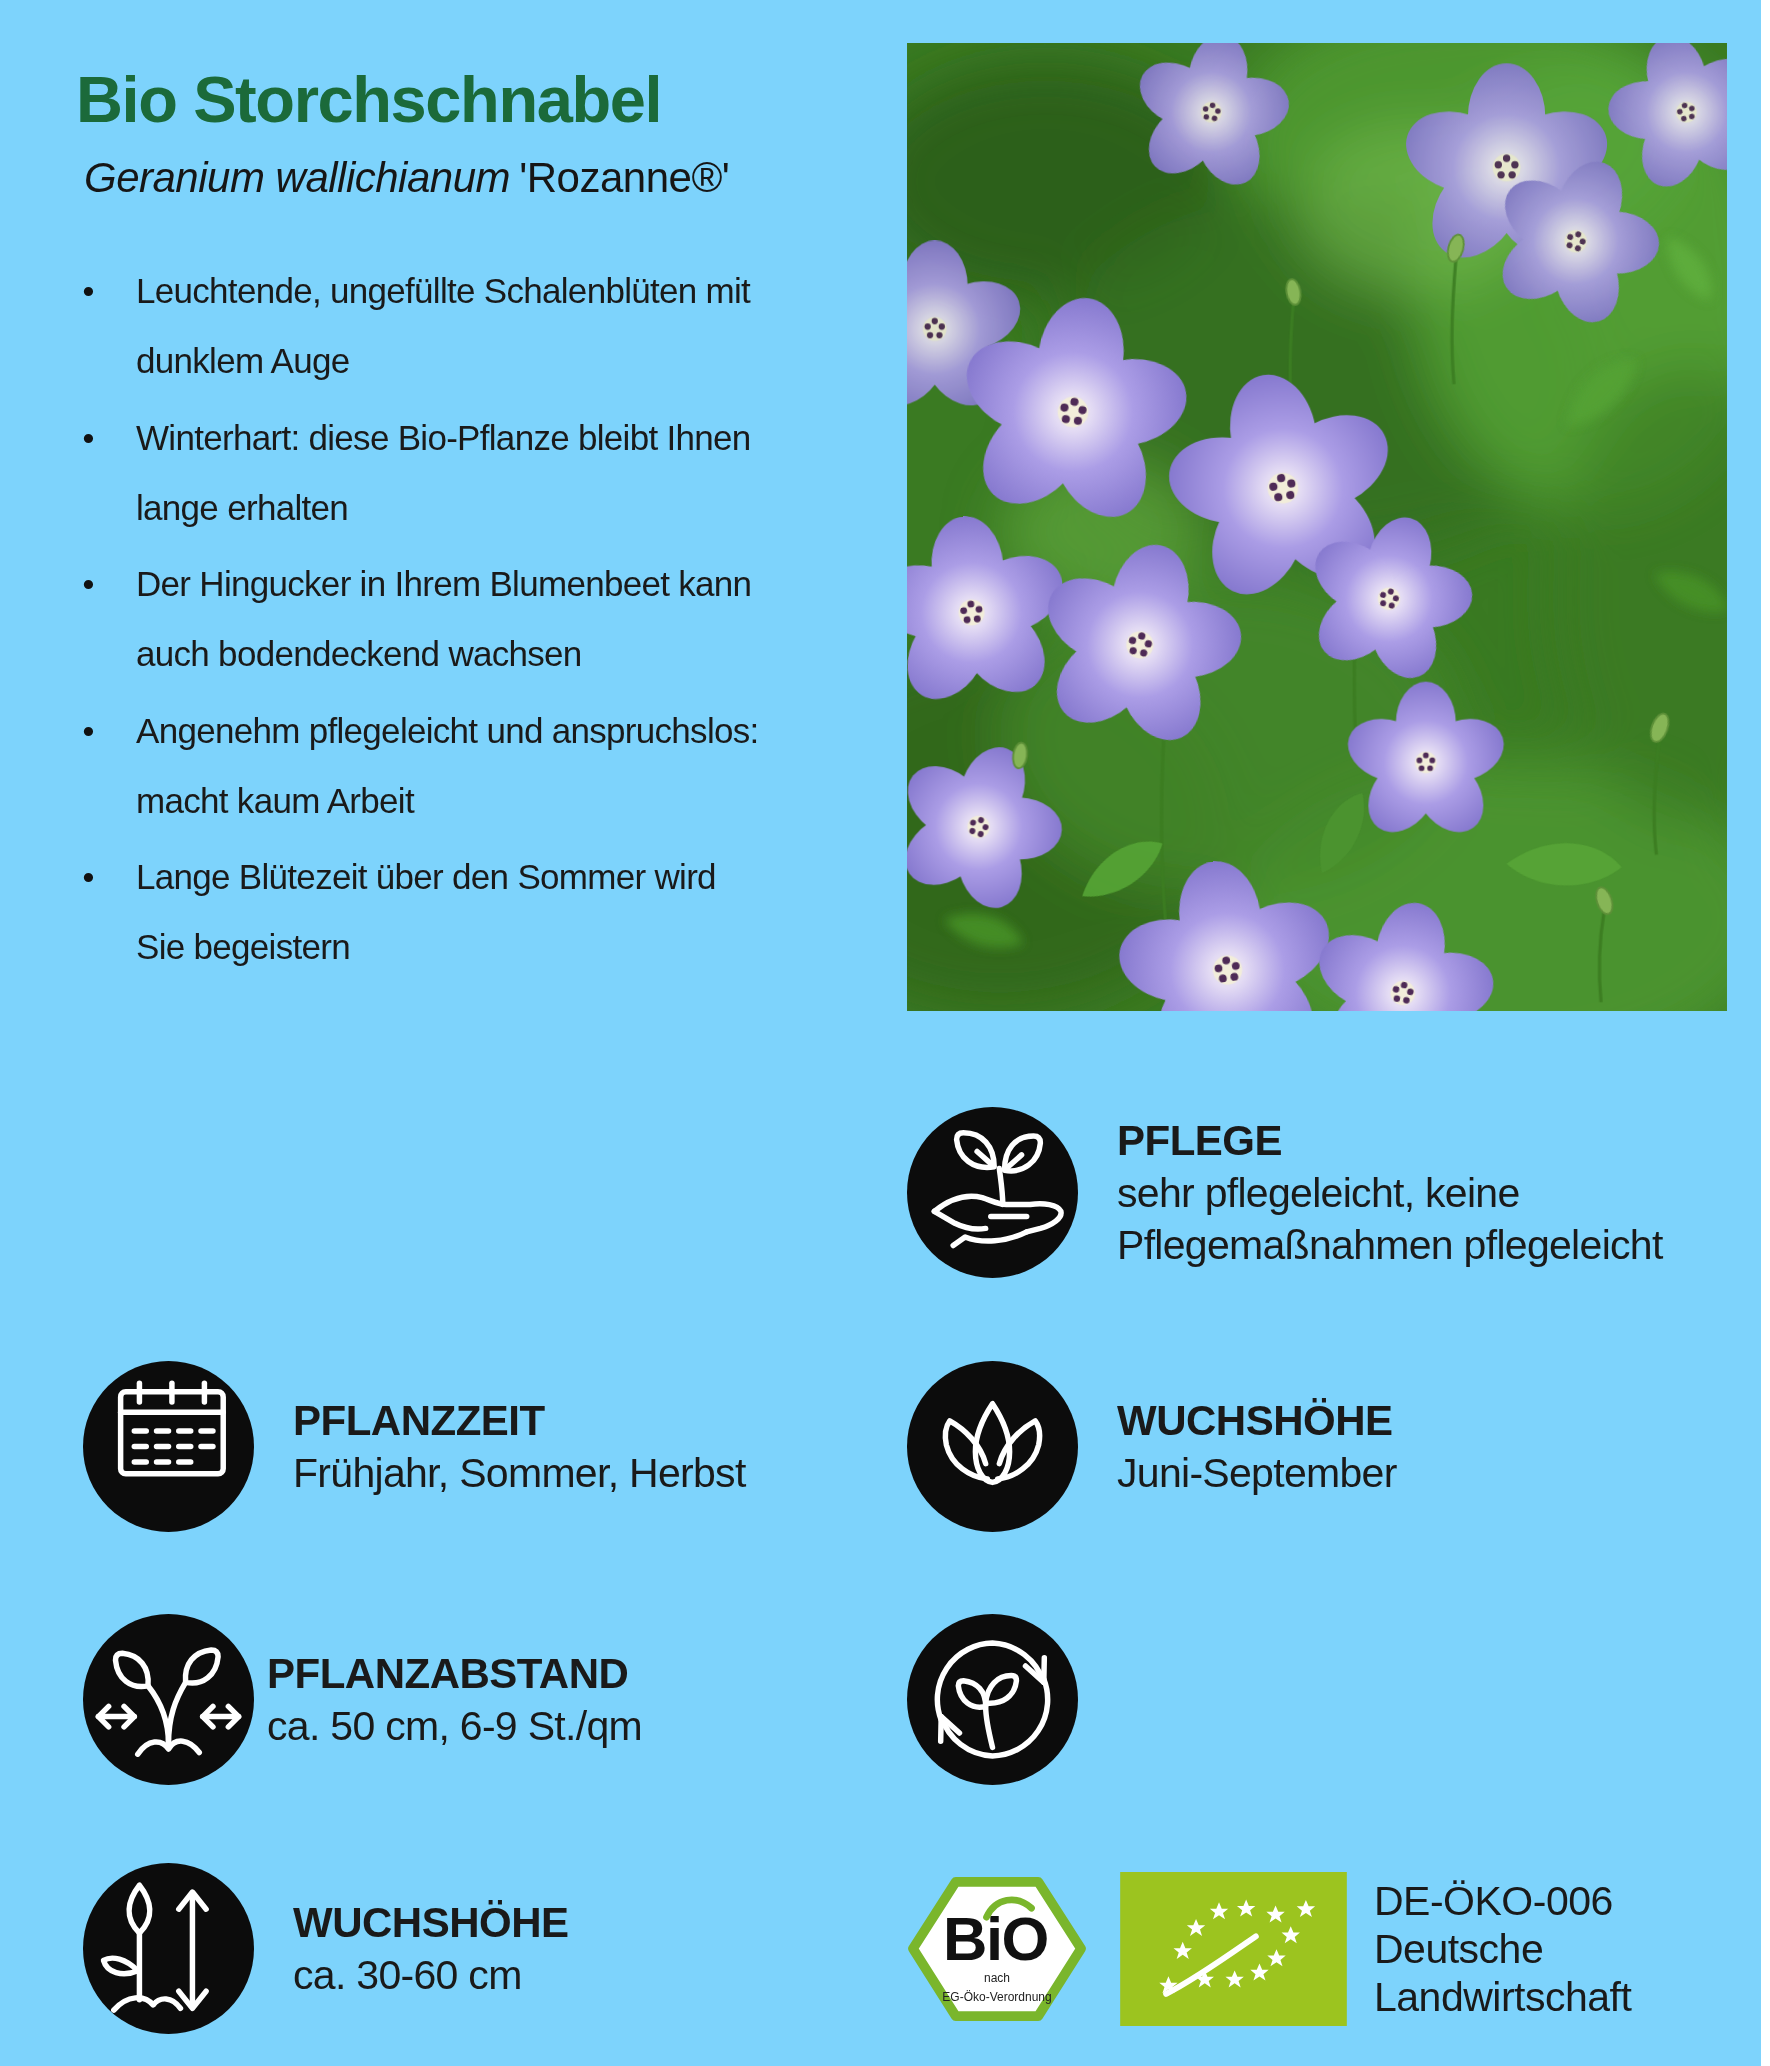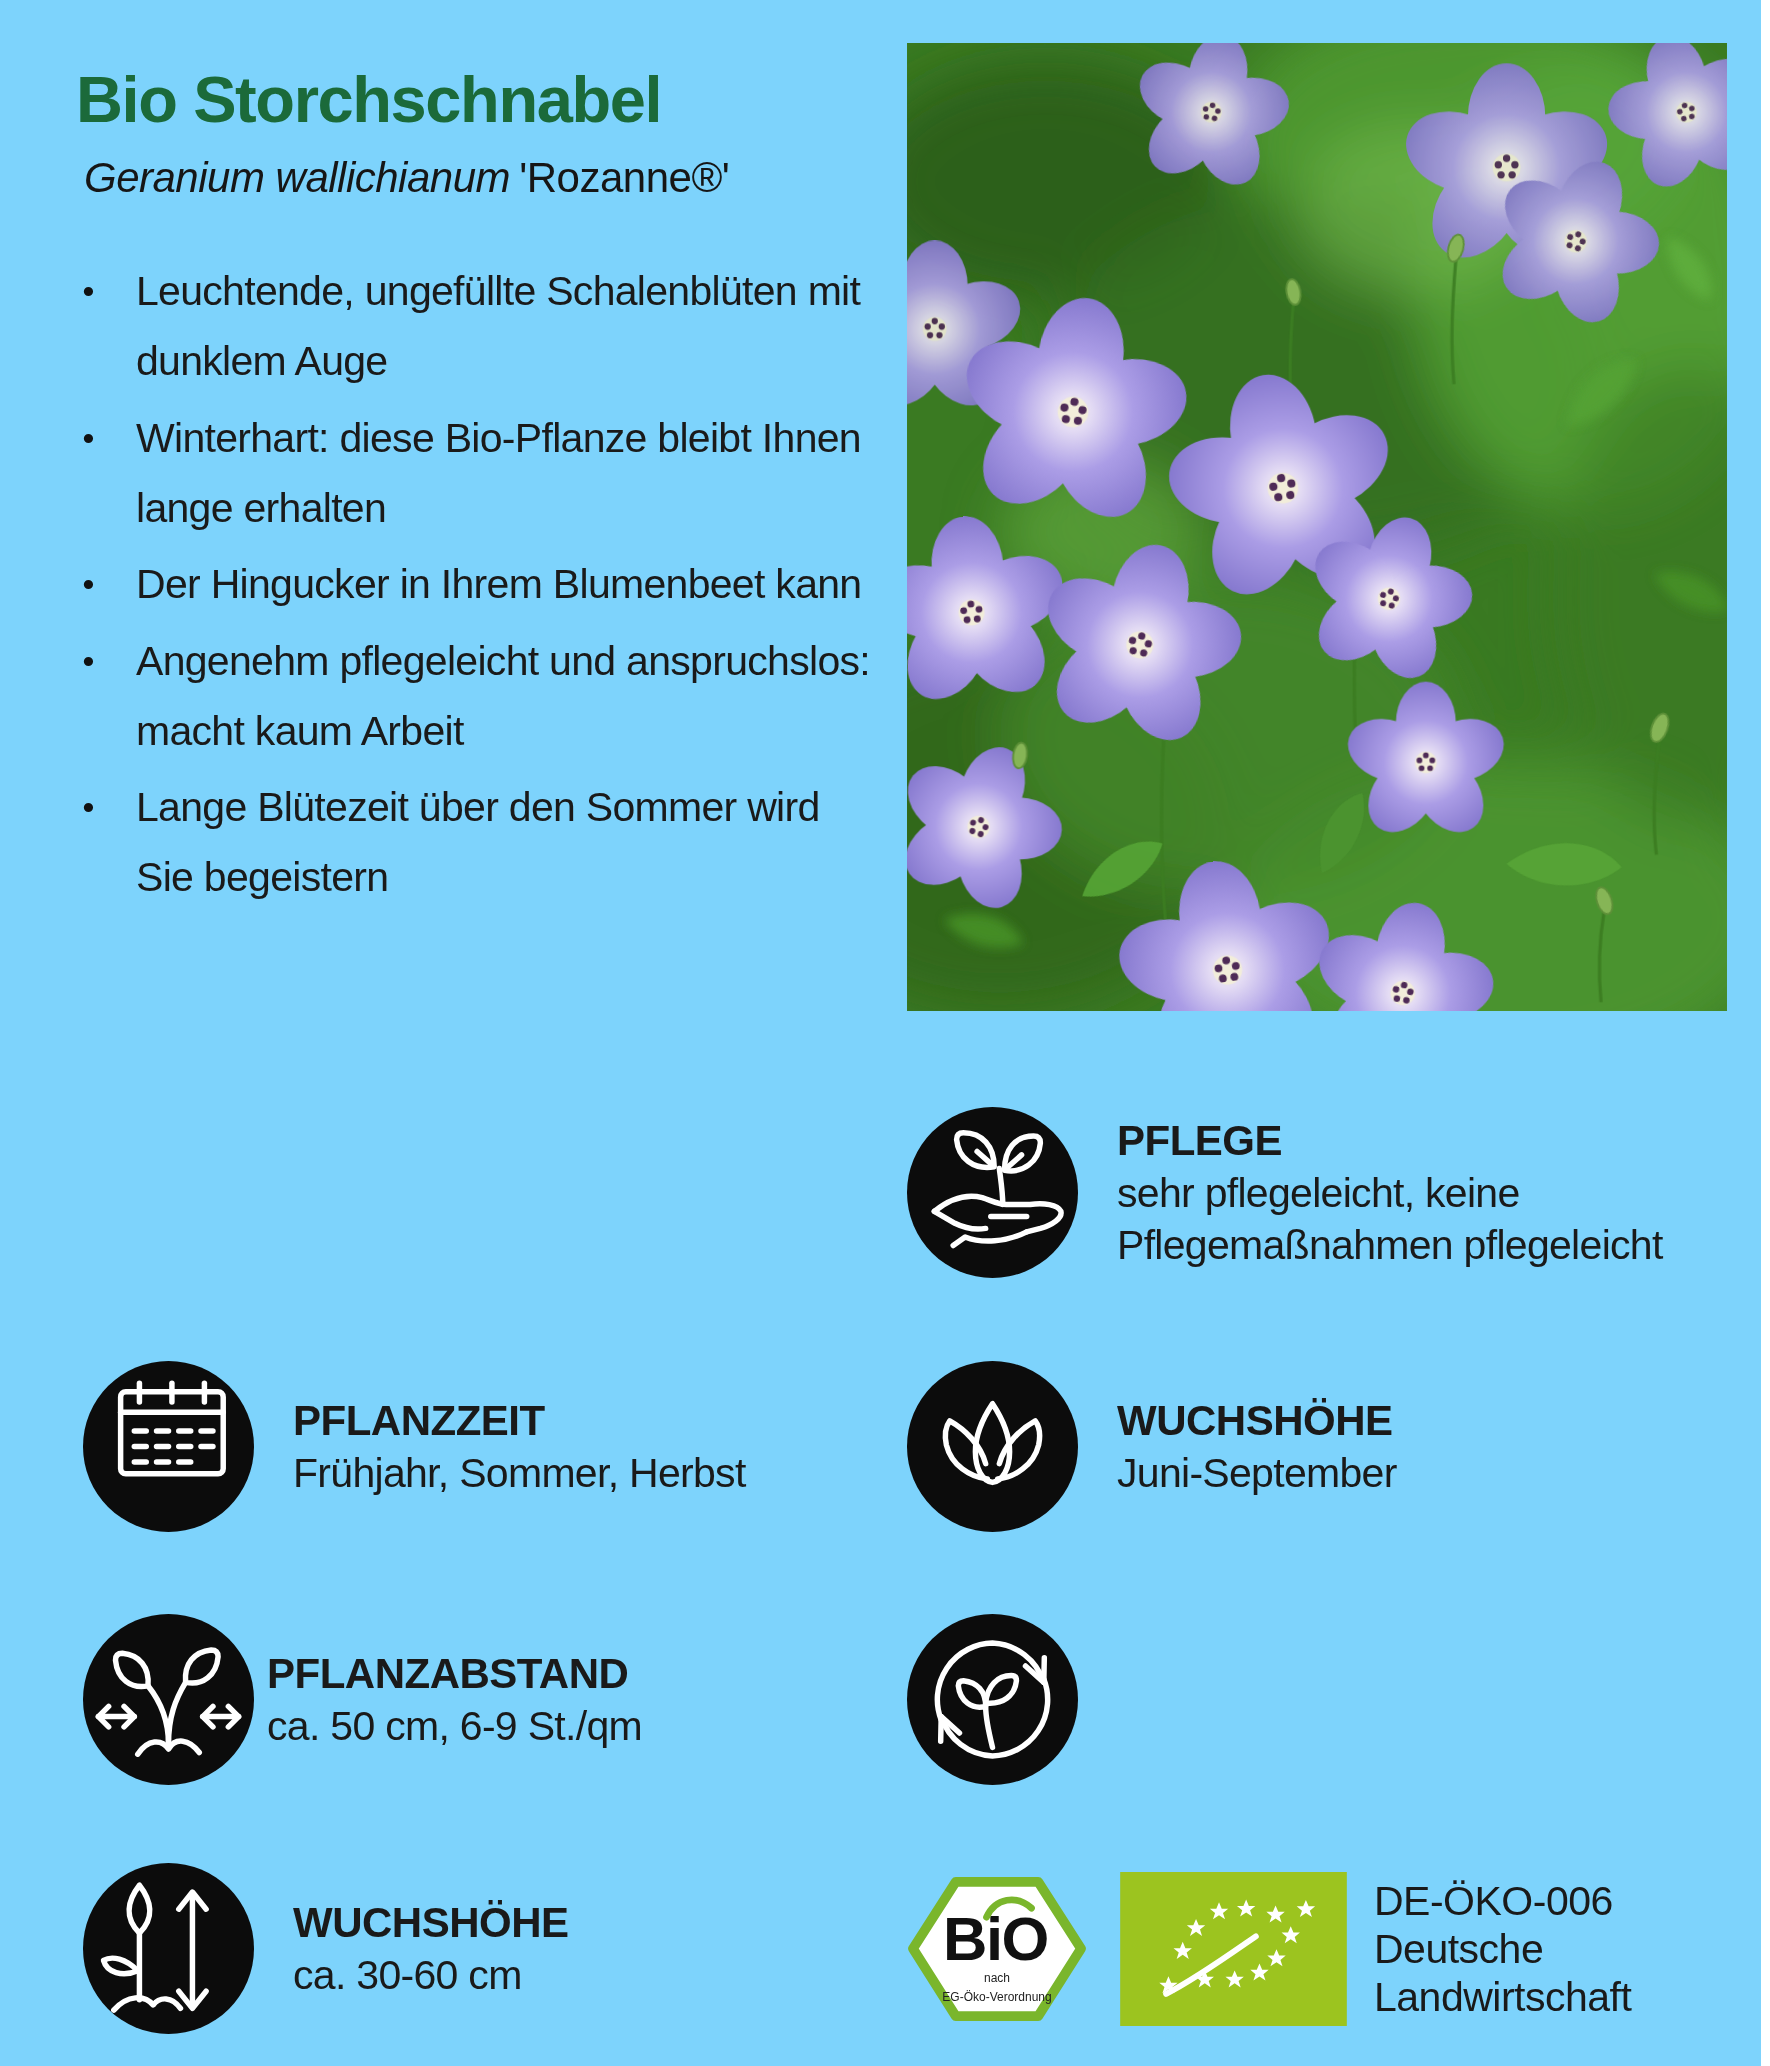--- a/index.html
+++ b/index.html
@@ -9,21 +9,21 @@
   .title{position:absolute;left:76px;top:67px;margin:0;
          font-size:65px;font-weight:700;letter-spacing:-1.4px;line-height:1;color:#1b6a3a;}
   .subtitle{position:absolute;left:84px;top:155px;margin:0;
             font-size:42px;letter-spacing:-0.5px;line-height:1.1;color:#161616;}
   .subtitle .species{font-style:italic;text-align:right;}
   .subtitle .cultivar{font-style:normal;margin-left:0.22em;}
 
   .bullets{position:absolute;left:76px;top:256px;margin:0;padding:0;list-style:none;}
   .bullet{display:grid;grid-template-columns:60px 1fr;margin:0 0 6.5px 0;}
   .dot{font-size:34px;line-height:70px;padding-left:6.5px;color:#111;}
-  .bline{display:block;font-size:41px;line-height:70px;letter-spacing:-0.7px;white-space:nowrap;}
+  .bline{display:block;font-size:35px;line-height:70px;letter-spacing:-0.7px;white-space:nowrap;}
 
   .photo{position:absolute;left:907px;top:43px;width:820px;height:968px;display:block;}
 
   .feature{position:absolute;display:flex;align-items:center;gap:39px;}
   .f1{left:83px;top:1107px;}  .f2{left:907px;top:1107px;}
   .f3{left:83px;top:1361px;}  .f4{left:907px;top:1361px;}
   .f5{left:83px;top:1614px;gap:13px;}  .f6{left:907px;top:1614px;}
   .f7{left:83px;top:1863px;}
   .ficon{width:171px;height:171px;flex:0 0 auto;display:block;}
   .flabel{font-size:42px;font-weight:700;letter-spacing:-0.5px;line-height:53px;}
@@ -57,20 +57,21 @@
       <span class="dot">•</span>
       <span class="blines">
           <span class="bline">Winterhart: diese Bio-Pflanze bleibt Ihnen</span>
           <span class="bline">lange erhalten</span>
         </span>
     </li>
     <li class="bullet">
       <span class="dot">•</span>
       <span class="blines">
           <span class="bline">Der Hingucker in Ihrem Blumenbeet kann</span>
+          <span class="bline">auch bodendeckend wachsen</span>
         </span>
     </li>
     <li class="bullet">
       <span class="dot">•</span>
       <span class="blines">
           <span class="bline">Angenehm pflegeleicht und anspruchslos:</span>
           <span class="bline">macht kaum Arbeit</span>
         </span>
     </li>
     <li class="bullet">

